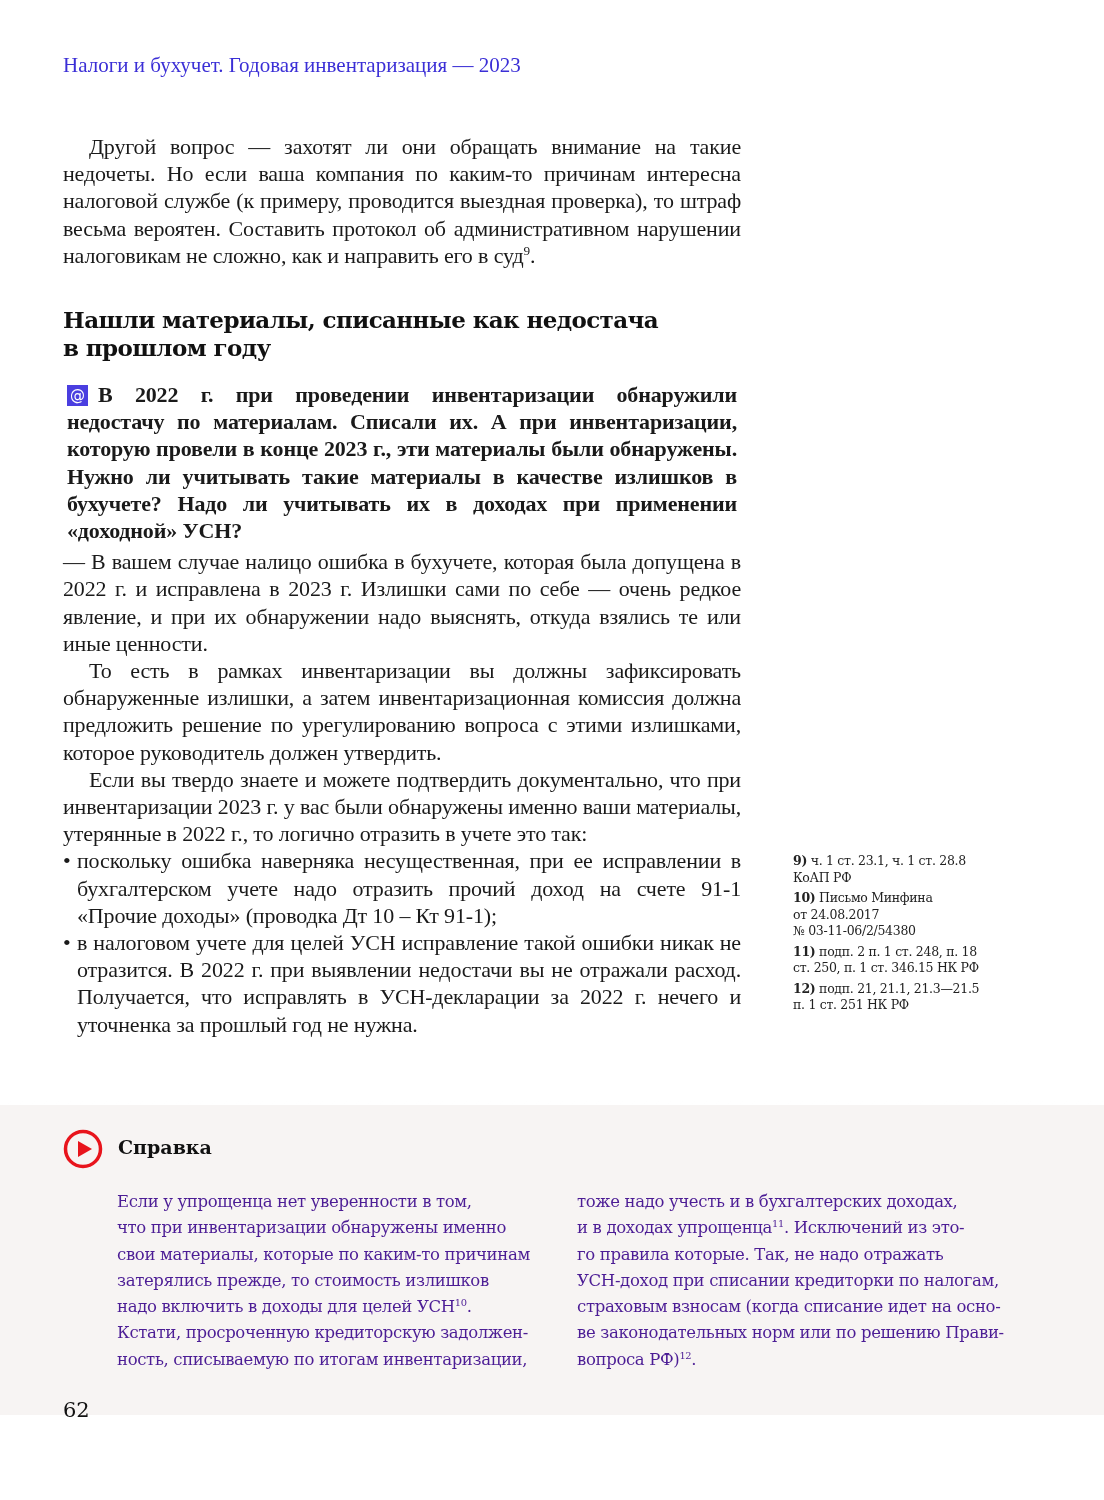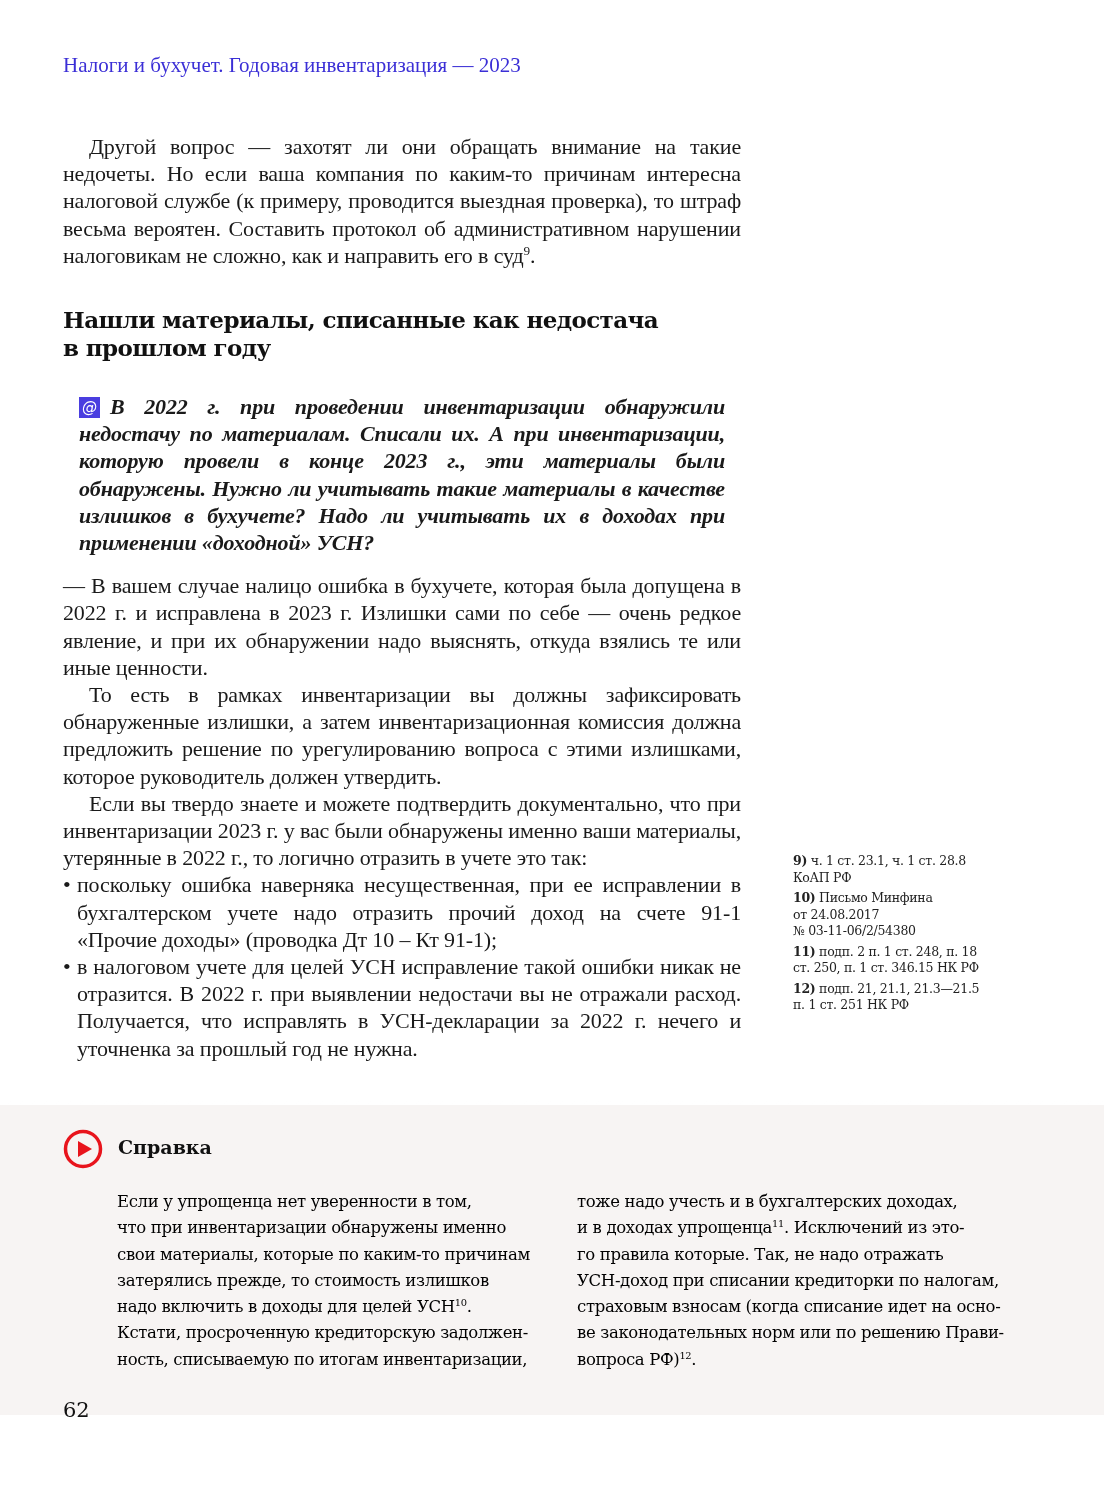--- a/index.html
+++ b/index.html
@@ -22,21 +22,21 @@
   .p { margin: 0; }
   .indent { text-indent: 26px; }
 
   #intro { top: 133px; }
   .section-title {
     position: absolute; left: 63px; top: 306px; width: 680px;
     font-family: "DejaVu Serif", serif; font-weight: bold;
     font-size: 23px; line-height: 28px; color: #111; letter-spacing: -0.6px;
   }
   #qa { top: 377px; }
-  .question { font-weight: bold; margin: 16px; font-style: italic; }
+  .question { font-weight: bold; margin: 4px; }
   .at-badge {
     display: inline-block; width: 21px; height: 21px; background: #4a3ee0;
     color: #fff; font-family: "DejaVu Sans", sans-serif; font-size: 15px;
     line-height: 21px; text-align: center; font-weight: normal;
     vertical-align: 2px; margin-right: 10px;
   }
   sup { font-size: 60%; line-height: 0; vertical-align: super; }
 
   ul.bullets { list-style: none; margin: 0; padding: 0; }
   ul.bullets li { position: relative; padding-left: 14px; }
@@ -65,21 +65,21 @@
     position: absolute; left: 63px; top: 1129px; width: 40px; height: 40px;
   }
   .box-title {
     position: absolute; left: 118px; top: 1136px;
     font-family: "DejaVu Serif", serif; font-weight: bold; font-size: 19px;
     color: #111;
   }
   .box-col {
     position: absolute; top: 1189px;
     font-family: "DejaVu Serif", serif; font-size: 16.5px; line-height: 26.3px;
-    color: #000000; letter-spacing: -0.35px;
+    color: #4c1d95; letter-spacing: -0.35px;
   }
   .box-col .line { white-space: nowrap; display: block; }
   #box-left { left: 117px; width: 440px; }
   #box-right { left: 577px; width: 440px; }
 
   .page-number {
     position: absolute; left: 63px; top: 1398px;
     font-family: "DejaVu Serif", serif; font-size: 21px; color: #111;
   }
 </style>

